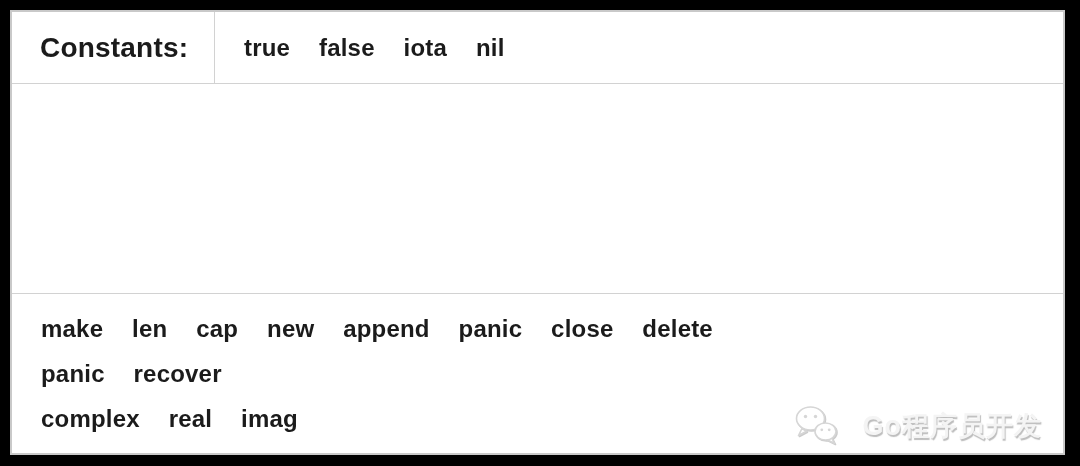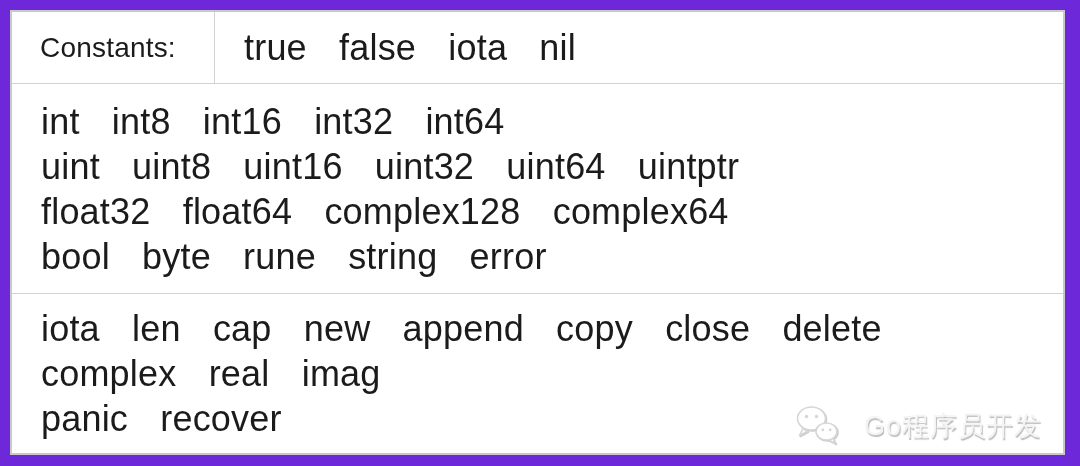--- a/index.html
+++ b/index.html
@@ -7,21 +7,22 @@
     padding: 0;
     width: 1080px;
     height: 466px;
     overflow: hidden;
     font-family: "Liberation Sans", sans-serif;
   }
   .page {
     position: relative;
     width: 1080px;
     height: 466px;
-    background: #6d28d9;
+    background: #000000;
+    font-weight: bold;
   }
   .ref-table {
     position: absolute;
     left: 10px;
     top: 10px;
     width: 1051px;
     height: 441px;
     background: #ffffff;
     border: 2px solid #c9c9c9;
     display: flex;
@@ -52,21 +53,21 @@
   }
   .content-cell {
     flex: 1;
     display: flex;
     flex-direction: column;
     justify-content: center;
     padding-left: 29px;
     box-sizing: border-box;
   }
   .kw-line {
-    font-size: 36px;
+    font-size: 24px;
     line-height: 45px;
     color: #1b1b1b;
     word-spacing: 22px;
     letter-spacing: 0.2px;
     white-space: nowrap;
   }
   .watermark {
     position: absolute;
     right: 38px;
     bottom: 18px;
@@ -96,33 +97,27 @@
   <div class="ref-table">
 
     <div class="t-row row-constants">
       <div class="label-cell">Constants:</div>
       <div class="content-cell">
         <div class="kw-line">true false iota nil</div>
       </div>
     </div>
 
     <div class="t-row row-types">
-      <div class="content-cell">
-        <div class="kw-line">int int8 int16 int32 int64</div>
-        <div class="kw-line">uint uint8 uint16 uint32 uint64 uintptr</div>
-        <div class="kw-line">float32 float64 complex128 complex64</div>
-        <div class="kw-line">bool byte rune string error</div>
-      </div>
     </div>
 
     <div class="t-row row-functions">
       <div class="content-cell">
-        <div class="kw-line">iota len cap new append copy close delete</div>
+        <div class="kw-line">make len cap new append panic close delete</div>
+        <div class="kw-line">panic recover</div>
         <div class="kw-line">complex real imag</div>
-        <div class="kw-line">panic recover</div>
       </div>
     </div>
 
   </div>
 
   <div class="watermark">
     <span class="wm-icon-wrap">
       <svg width="46" height="44" viewBox="0 0 46 44">
         <g fill="#ffffff" stroke="#d6d6d6" stroke-width="1.6">
           <path d="M 9 24.5 L 5.5 31.5 L 13.5 27.2 Z" stroke-linejoin="round"></path>

